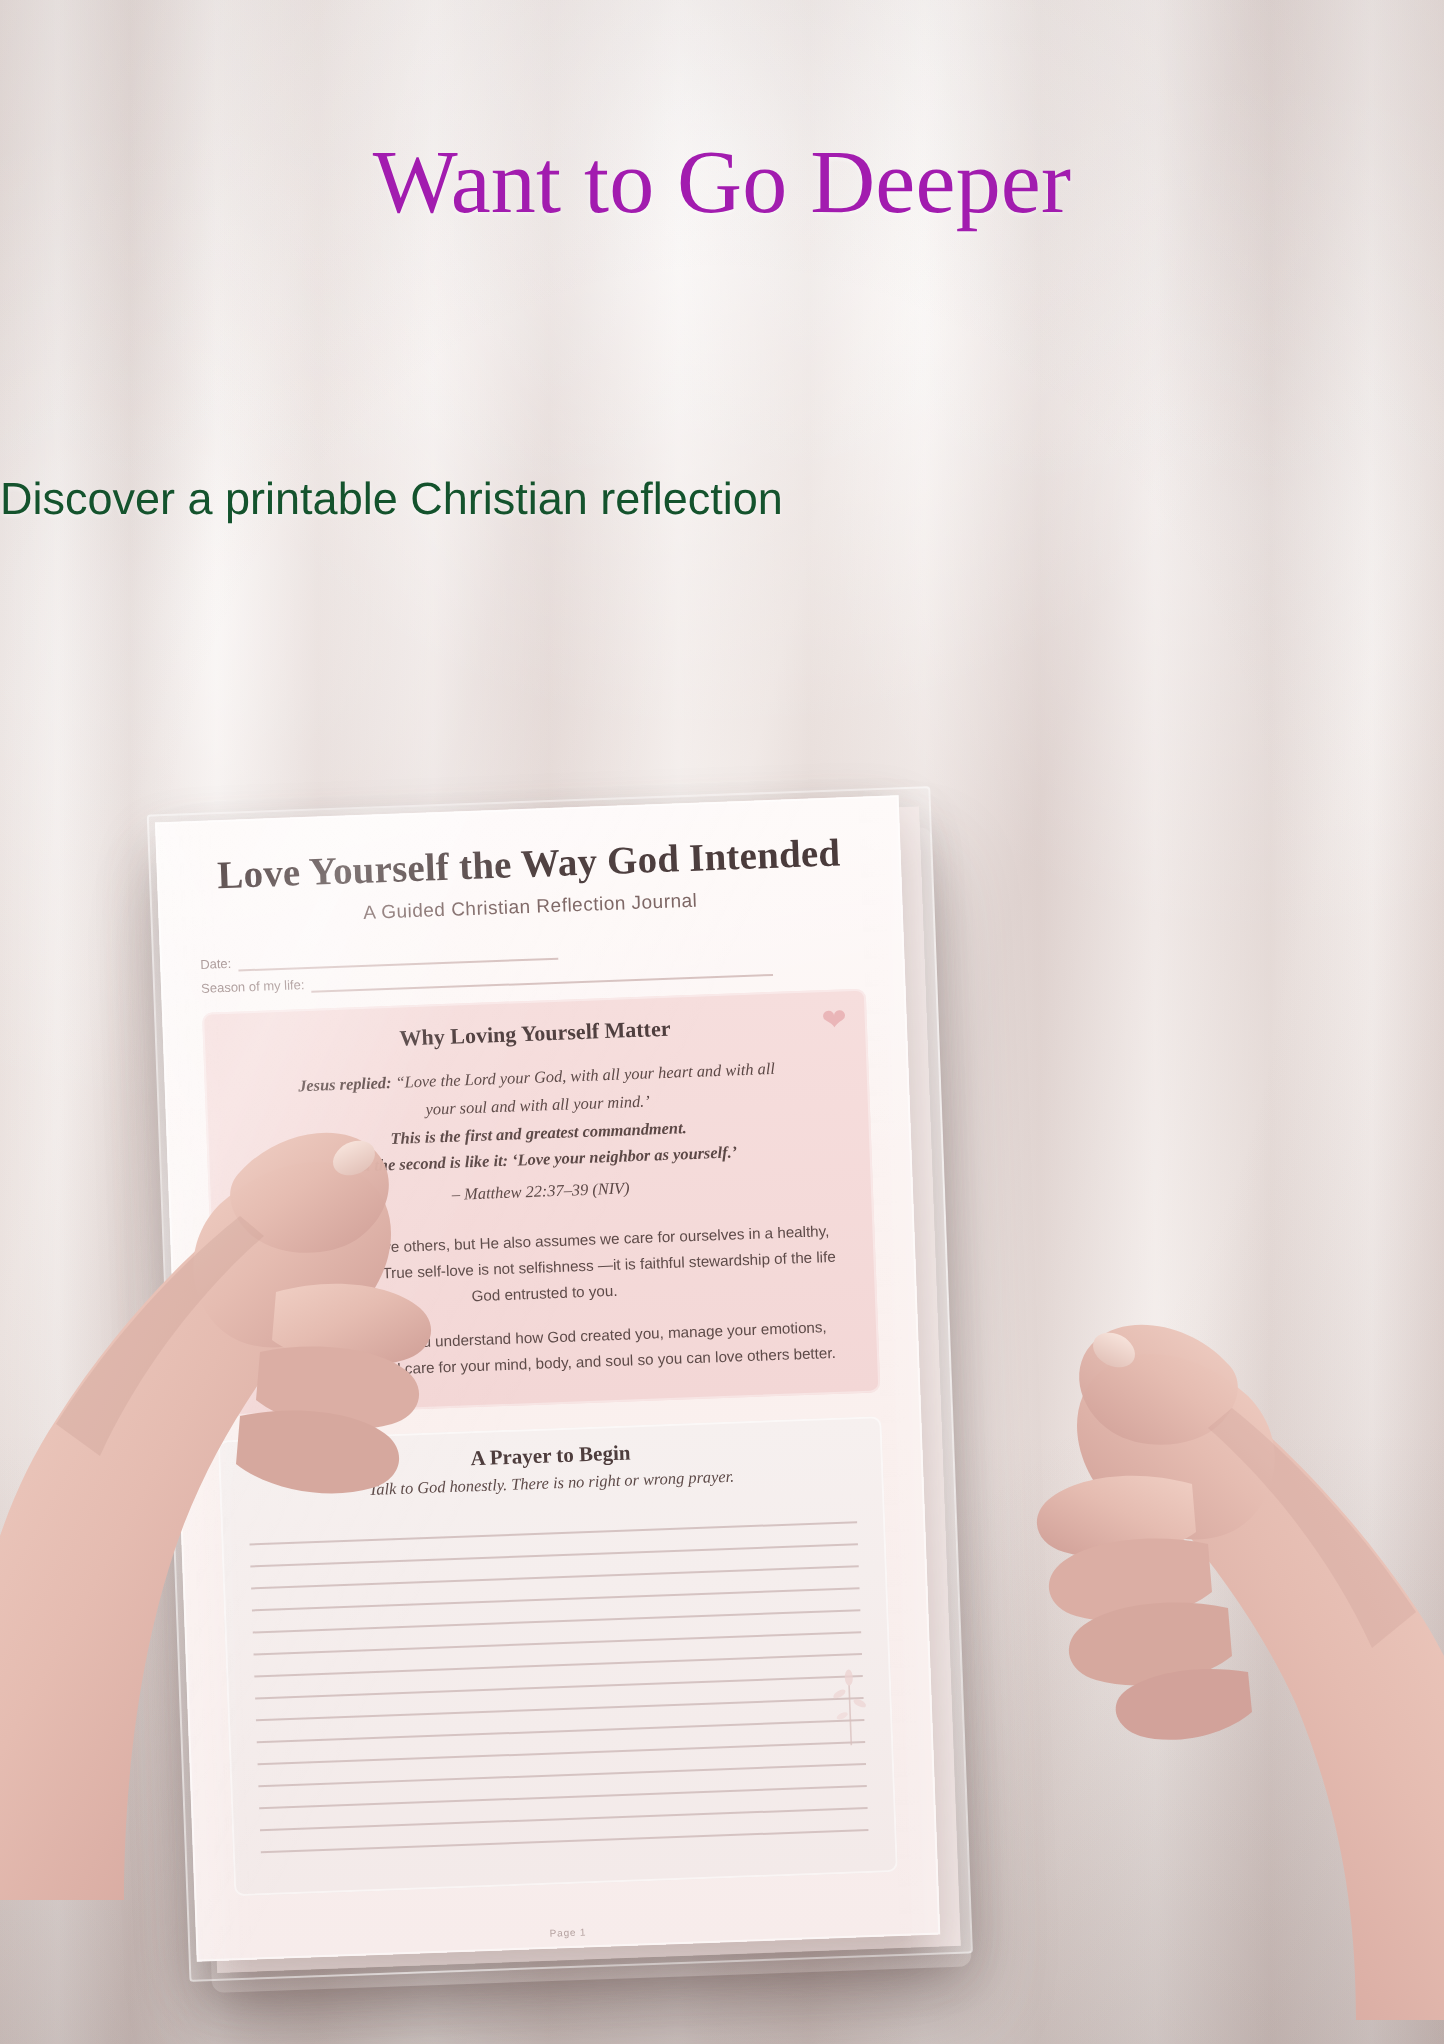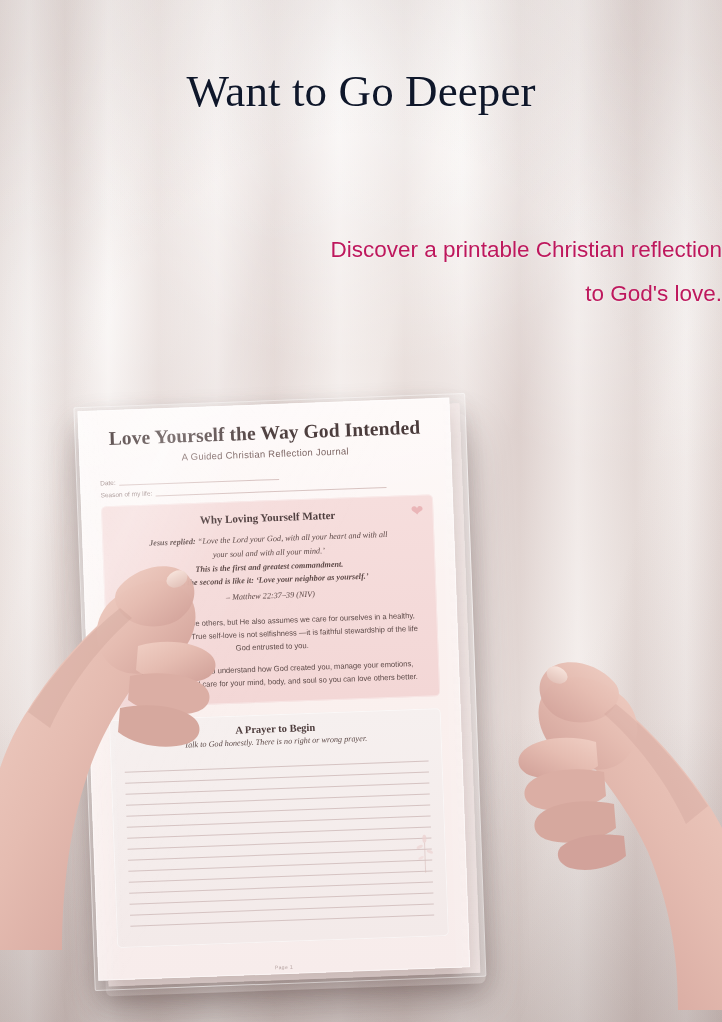--- a/index.html
+++ b/index.html
@@ -62,37 +62,37 @@
     top: 62px;
     left: 0;
     width: 100%;
     text-align: center;
     z-index: 5;
   }
   .headline {
     font-family: "Liberation Serif", serif;
     font-size: 45px;
     line-height: 1.32;
-    color: #0f172a;
+    color: #a21caf;
     letter-spacing: 0.1px;
     font-weight: 400;
     text-shadow: 0 1px 2px rgba(255,255,255,0.5);
   }
   .headline .l2 { display: block; }
 
   .subhead {
     position: absolute;
     top: 228px;
     left: 0;
     width: 100%;
-    text-align: right;
+    text-align: left;
     z-index: 5;
     font-size: 22.5px;
     line-height: 1.95;
-    color: #be185d;
+    color: #14532d;
     font-weight: 400;
     text-shadow: 0 1px 2px rgba(255,255,255,0.45);
   }
   .subhead span { display: block; }
 
   
   .journal-stage {
     position: absolute;
     left: 88px;
     top: 404px;
@@ -306,21 +306,20 @@
 </div>
 
 <div class="headline-wrap">
   <div class="headline">
     <span class="l1">Want to Go Deeper</span>
   </div>
 </div>
 
 <div class="subhead">
   <span>Discover a printable Christian reflection</span>
-  <span>to God's love.</span>
 </div>
 
 <div class="shadow-under-page"></div>
 
 <div class="journal-stage">
   <div class="journal-sheet-back"></div>
 
   <div class="journal-sheet">
 
     <div class="j-title">Love Yourself the Way God Intended</div>

